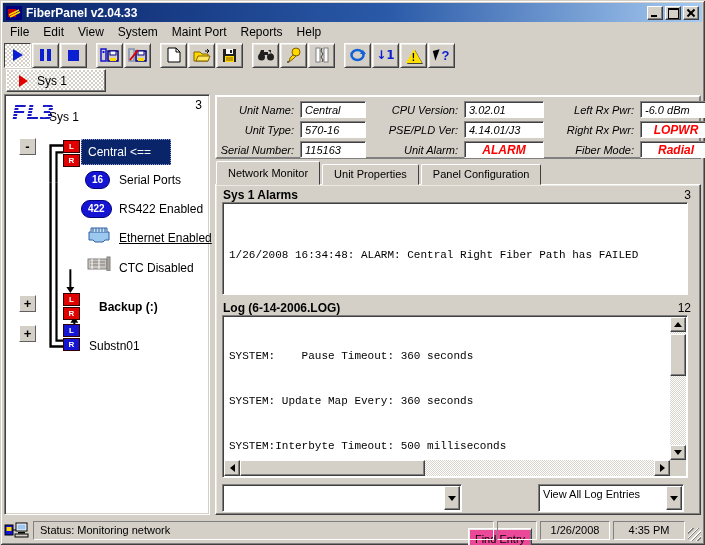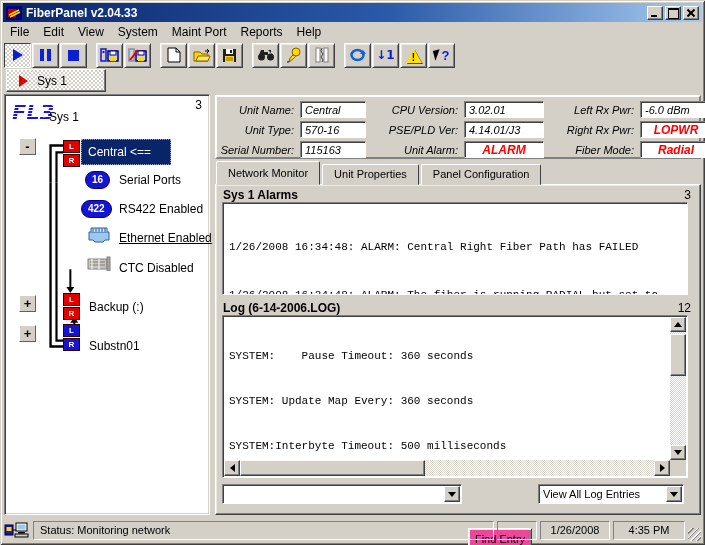--- a/index.html
+++ b/index.html
@@ -111,21 +111,21 @@
          border-top-left-radius:2px; border-top-right-radius:2px; white-space:nowrap; }
   .tab.active { height:24px; padding-top:5px; position:relative; z-index:3; }
 
   .tabpage { position:absolute; left:0; top:90px; width:486px; height:331px; background:#d4d0c8;
              border:1px solid; border-color:#fff #404040 #404040 #fff;
              box-shadow: inset -1px -1px 0 #808080, inset 1px 1px 0 #ece9e2; }
   .sec-title { position:absolute; left:7px; font-weight:bold; font-size:12px; }
   .sec-count { position:absolute; right:9px; font-size:12px; }
   .alarms-box { position:absolute; left:6px; top:17px; width:466px; height:93px; background:#fff;
                 border:1px solid; border-color:#808080 #fff #fff #808080; box-shadow: inset 1px 1px 0 #404040;
-                padding:4px 6px; font-family:"Liberation Mono","DejaVu Sans Mono",monospace;
+                padding:12px 6px; font-family:"Liberation Mono","DejaVu Sans Mono",monospace;
                 font-size:11px; line-height:16px; white-space:pre; overflow:hidden; }
   .log-box { position:absolute; left:6px; top:130px; width:466px; height:163px; background:#fff;
              border:1px solid; border-color:#808080 #fff #fff #808080; box-shadow: inset 1px 1px 0 #404040;
              overflow:hidden; }
   .log-lines { position:absolute; left:2px; top:3px; right:19px; bottom:19px; overflow:hidden;
                font-family:"Liberation Mono","DejaVu Sans Mono",monospace; font-size:11px;
                line-height:15px; white-space:pre; }
   .log-row { height:15px; padding-left:4px; }
 
   .scroll-track { background-color:#efede8;
@@ -137,21 +137,21 @@
           border:1px solid; border-color:#fff #404040 #404040 #fff; box-shadow: inset -1px -1px 0 #808080;
           display:flex; align-items:center; justify-content:center; }
   .arr-up { width:0; height:0; border-left:4px solid transparent; border-right:4px solid transparent; border-bottom:5px solid #000; }
   .arr-dn { width:0; height:0; border-left:4px solid transparent; border-right:4px solid transparent; border-top:5px solid #000; }
   .arr-lf { width:0; height:0; border-top:4px solid transparent; border-bottom:4px solid transparent; border-right:5px solid #000; }
   .arr-rt { width:0; height:0; border-top:4px solid transparent; border-bottom:4px solid transparent; border-left:5px solid #000; }
   .thumb { position:absolute; background:#d4d0c8;
            border:1px solid; border-color:#fff #404040 #404040 #fff; box-shadow: inset -1px -1px 0 #808080; }
   .corner { position:absolute; right:1px; bottom:1px; width:16px; height:16px; background:#d4d0c8; }
 
-  .combo { position:absolute; height:20px; background:#fff;
+  .combo { position:absolute; height:28px; background:#fff;
            border:1px solid; border-color:#808080 #fff #fff #808080; box-shadow: inset 1px 1px 0 #404040; }
   .combo .val { position:absolute; left:4px; top:3px; right:20px; font-size:11px; white-space:nowrap; overflow:hidden; }
   .combo .drop { position:absolute; right:1px; top:1px; bottom:1px; width:16px; background:#d4d0c8;
                  border:1px solid; border-color:#fff #404040 #404040 #fff; box-shadow: inset -1px -1px 0 #808080;
                  display:flex; align-items:center; justify-content:center; }
   .pushbtn { position:absolute; height:21px; background:#ec4899; font-size:11px;
              border:1px solid; border-color:#fff #404040 #404040 #fff;
              box-shadow: inset 1px 1px 0 #ece9e2, inset -1px -1px 0 #808080;
              display:flex; align-items:center; justify-content:center;margin-top:44px; }
 
@@ -345,21 +345,21 @@
       <path d="M3 6 H18 M3 9 H18" stroke="#808080"></path>
       <path d="M5 3 V13 M12 3 V13" stroke="#fff"></path>
     </svg>
     <span class="nlabel" style="left:114px; top:166px;">CTC Disabled</span>
 
     <div class="expand" style="top:200px;">+</div>
     <div class="unit-ico unit-red" style="top:198px;">
       <span class="unit-box">L</span>
       <span class="unit-box">R</span>
     </div>
-    <span class="nlabel" style="left:84px; top:205px;">Backup (:)</span>
+    <span class="nlabel" style="left:94px; top:205px;font-weight:bold;">Backup (:)</span>
 
     <div class="expand" style="top:230px;">+</div>
     <div class="unit-ico unit-blue" style="top:229px;">
       <span class="unit-box">L</span>
       <span class="unit-box">R</span>
     </div>
     <span class="nlabel" style="left:84px; top:244px;">Substn01</span>
   </div>
 
   <div class="right">

